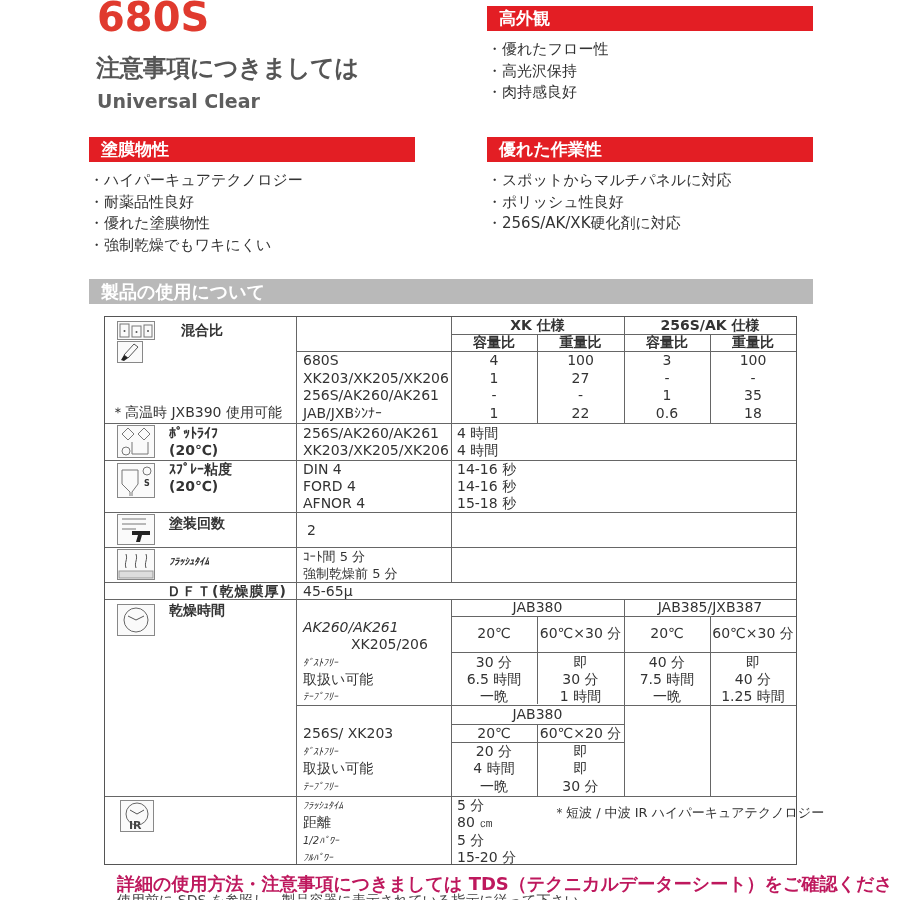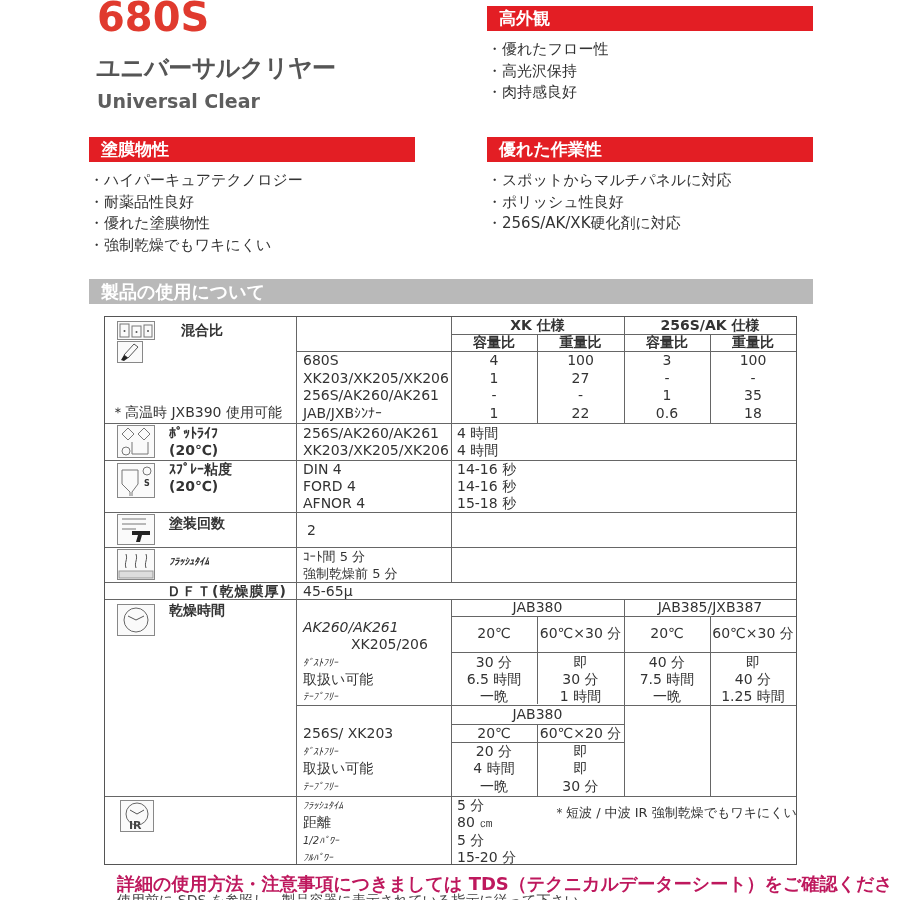--- a/index.html
+++ b/index.html
@@ -28,21 +28,21 @@
   .small { font-size:10px;font-style:italic; }
   .icon { position:absolute; border:1px solid #888; background:#fafafa; box-sizing:border-box; }
 
   .footer1 { left:117px; top:872px; font-size:18px; font-weight:bold; color:#be185d; }
   .footer2 { left:117px; top:892px; font-size:14px; color:#444; }
 </style>
 </head>
 <body>
 
 <div class="abs title-num">680S</div>
-<div class="abs title-jp">ユニバーサルクリヤー</div>
+<div class="abs title-jp">注意事項につきましては</div>
 <div class="abs title-en">Universal Clear</div>
 
 <div class="abs bar red" style="left:487px; top:6px; width:326px;">高外観</div>
 <div class="abs bullets" style="left:487px; top:39px;">
   <div>優れたフロー性</div>
   <div>高光沢保持</div>
   <div>肉持感良好</div>
 </div>
 
 <div class="abs bar red" style="left:89px; top:137px; width:326px;">塗膜物性</div>
@@ -254,17 +254,17 @@
       </svg>
   </div>
   <div class="cell small" style="left:198px; top:480px;">ﾌﾗｯｼｭﾀｲﾑ</div>
   <div class="cell" style="left:198px; top:497px;">距離</div>
   <div class="cell small" style="left:198px; top:515px;">1/2ﾊﾟﾜｰ</div>
   <div class="cell small" style="left:198px; top:532px;">ﾌﾙﾊﾟﾜｰ</div>
   <div class="cell" style="left:352px; top:480px;">5 分</div>
   <div class="cell" style="left:352px; top:497px;">80 ㎝</div>
   <div class="cell" style="left:352px; top:515px;">5 分</div>
   <div class="cell" style="left:352px; top:532px;">15-20 分</div>
-  <div class="cell" style="left:448px; top:487px; font-size:13px;">＊短波 / 中波 IR 強制乾燥でもワキにくい</div>
+  <div class="cell" style="left:448px; top:487px; font-size:13px;">＊短波 / 中波 IR ハイパーキュアテクノロジー</div>
 </div>
 
 <div class="abs footer1">詳細の使用方法・注意事項につきましては TDS（テクニカルデーターシート）をご確認ください。</div>
 <div class="abs footer2">使用前に SDS を参照し、製品容器に表示されている指示に従って下さい。</div>
 
 </body></html>

